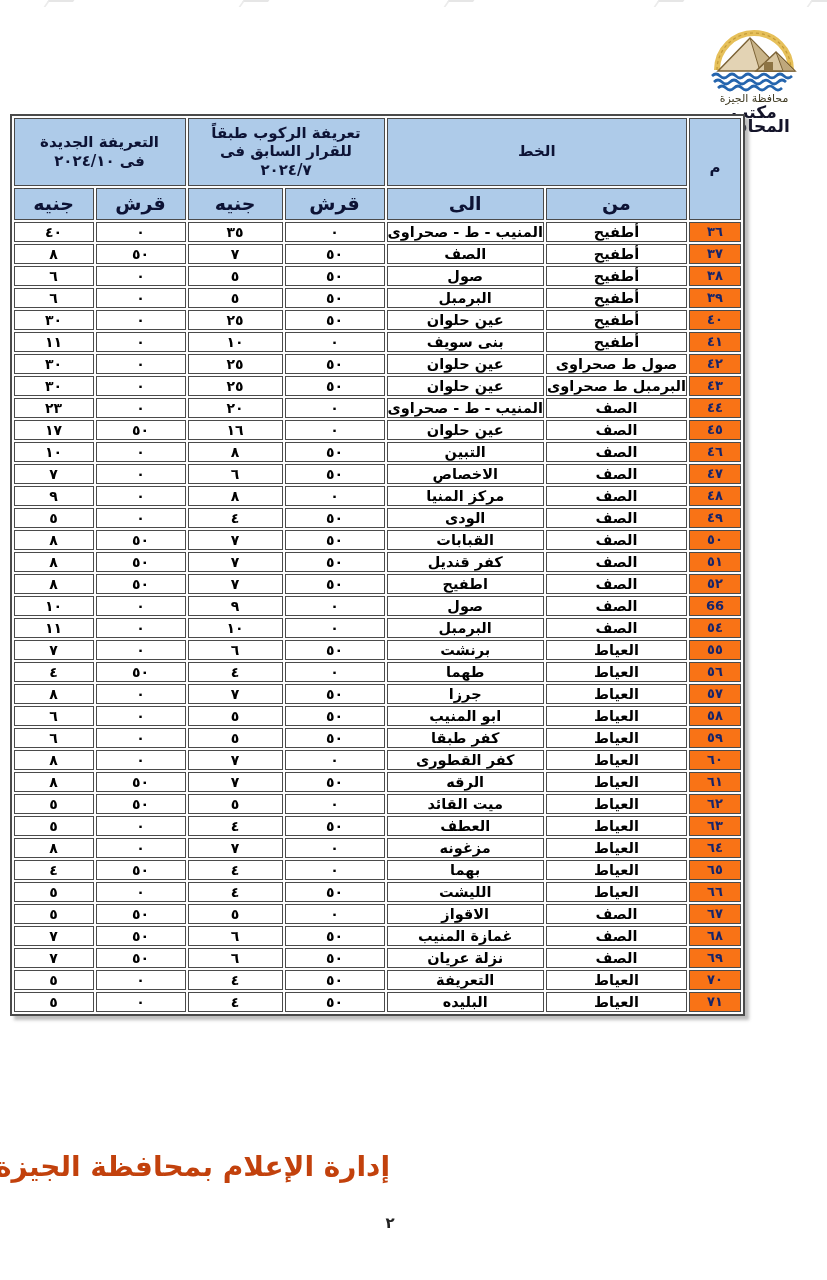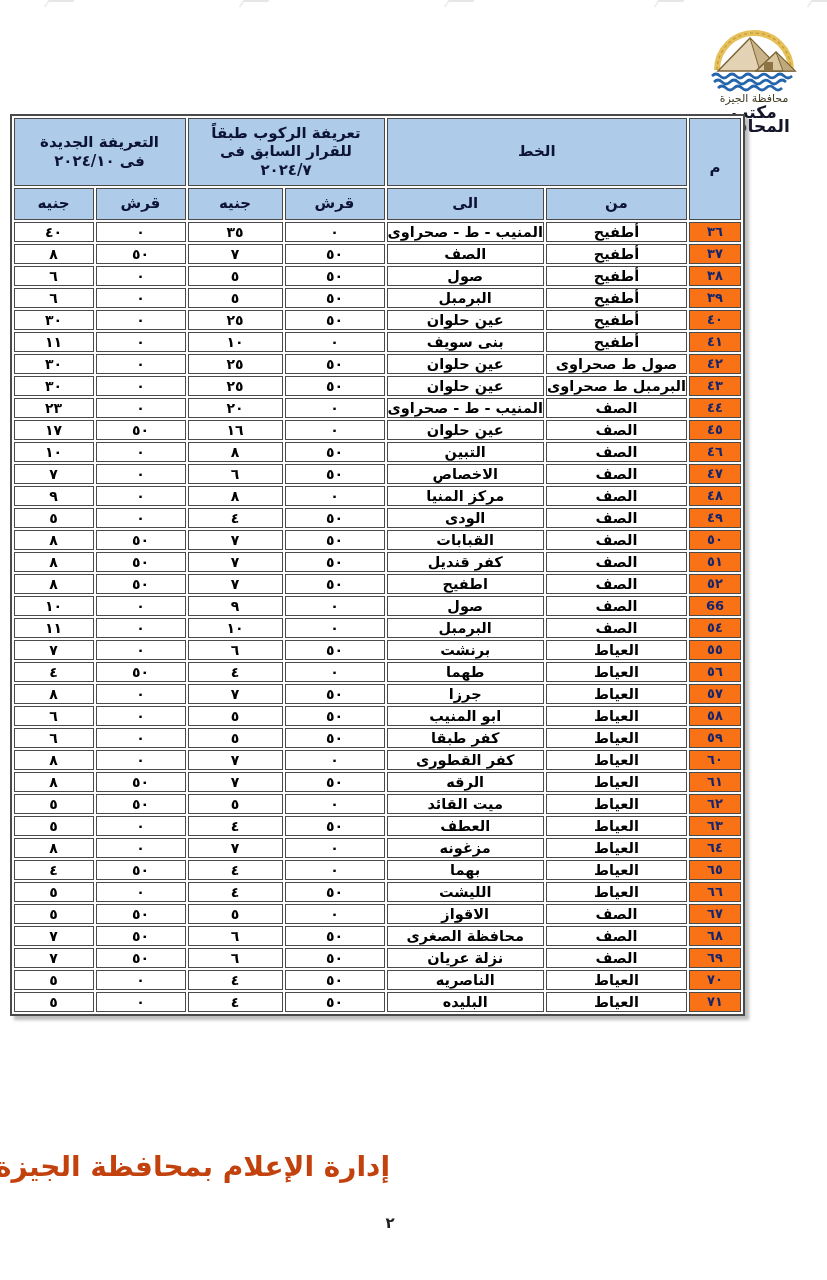--- a/index.html
+++ b/index.html
@@ -43,21 +43,21 @@
     border: 1px solid #4a4a4a;
     text-align: center; vertical-align: middle;
     font-weight: bold;
     overflow: hidden; white-space: nowrap;
   }
   .fare-table thead th {
     background: #aecbe9; color: #0d1335;
     font-size: 15px; white-space: normal; line-height: 1.25;
   }
   .fare-table thead tr.group th { height: 46px; }
-  .fare-table thead tr.sub th   { height: 32px; font-size: 15px; }
+  .fare-table thead tr.sub th   { height: 32px; font-size: 19px; }
   .fare-table td { height: 20px; background: #ffffff; color: #000; font-size: 14px; }
   .fare-table td.seq {
     background: #f97316; color: #16256b; font-size: 13px;
   }
   .fare-table td.place { font-size: 14.5px; }
   .fare-table td.num { font-size: 14px; letter-spacing: 1px; }
   
   .footer-line {
     position: absolute; top: 1150px; right: 437px; left: 14px;
     direction: rtl; text-align: left;
@@ -441,41 +441,41 @@
     <td class="place">الاقواز</td>
     <td class="num">٠</td>
     <td class="num">٥</td>
     <td class="num">٥٠</td>
     <td class="num">٥</td>
   </tr>
 
   <tr>
     <td class="seq">٦٨</td>
     <td class="place">الصف</td>
-    <td class="place">محافظة الصغرى</td>
+    <td class="place">غمازة المنيب</td>
     <td class="num">٥٠</td>
     <td class="num">٦</td>
     <td class="num">٥٠</td>
     <td class="num">٧</td>
   </tr>
 
   <tr>
     <td class="seq">٦٩</td>
     <td class="place">الصف</td>
     <td class="place">نزلة عريان</td>
     <td class="num">٥٠</td>
     <td class="num">٦</td>
     <td class="num">٥٠</td>
     <td class="num">٧</td>
   </tr>
 
   <tr>
     <td class="seq">٧٠</td>
     <td class="place">العياط</td>
-    <td class="place">الناصريه</td>
+    <td class="place">التعريفة</td>
     <td class="num">٥٠</td>
     <td class="num">٤</td>
     <td class="num">٠</td>
     <td class="num">٥</td>
   </tr>
 
   <tr>
     <td class="seq">٧١</td>
     <td class="place">العياط</td>
     <td class="place">البليده</td>

